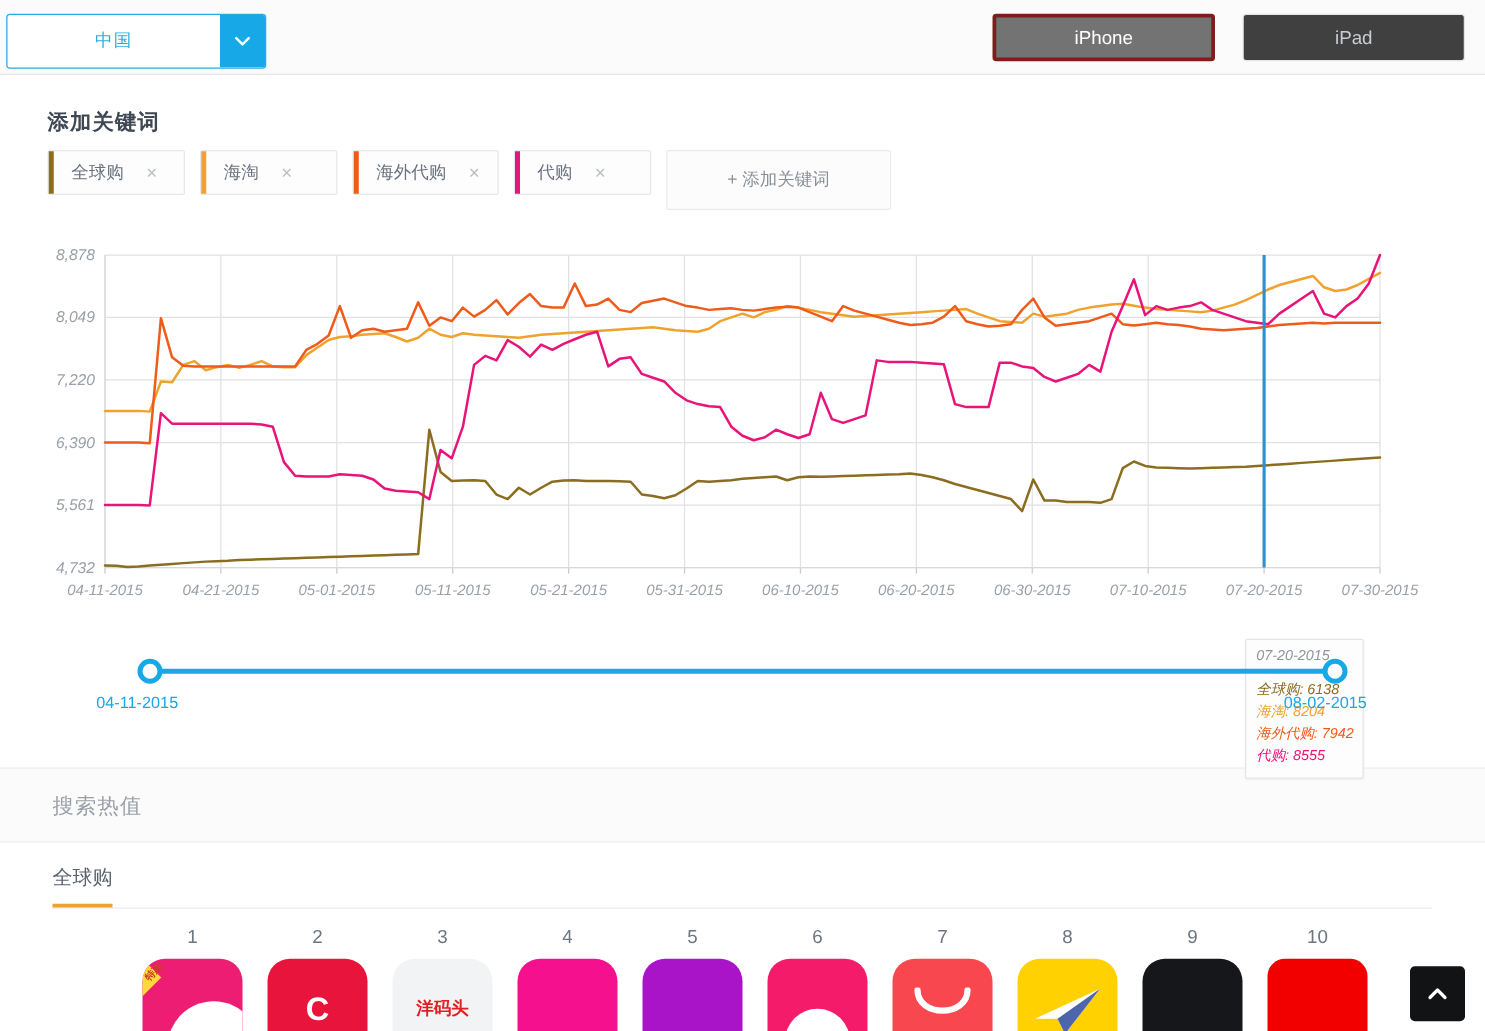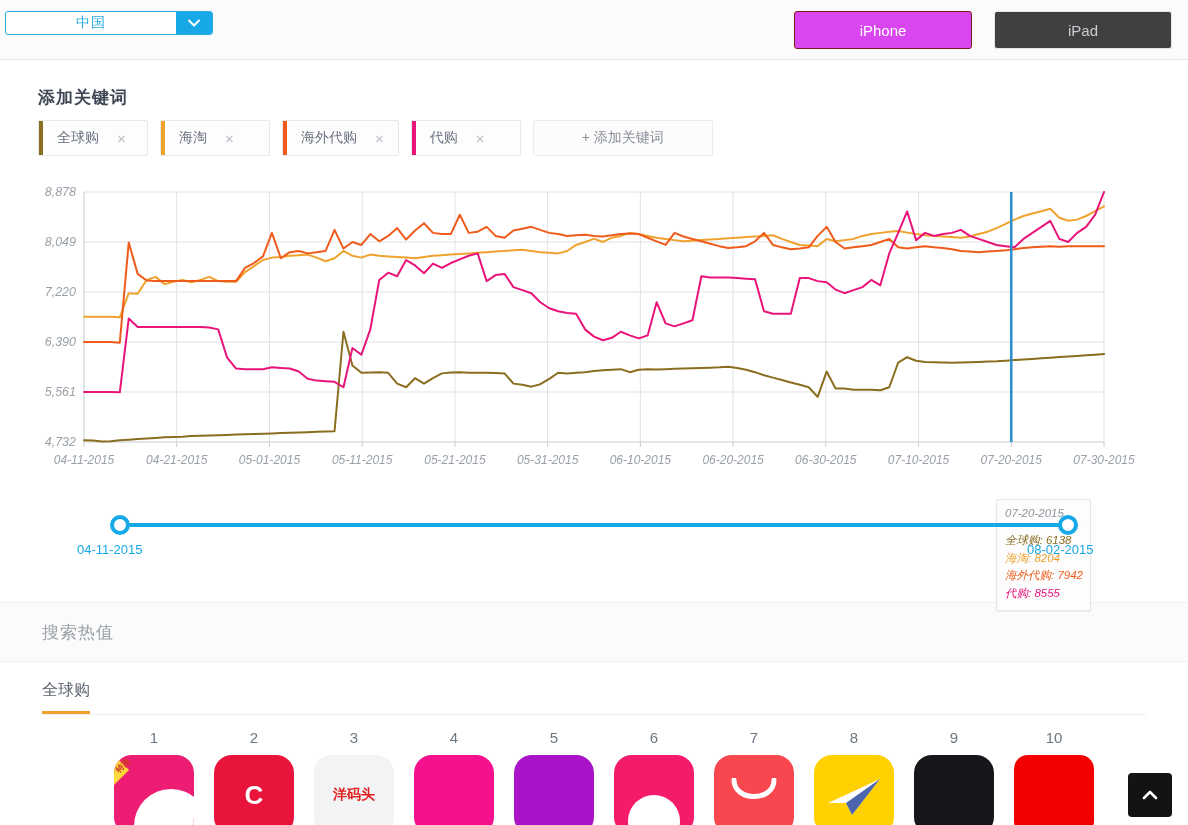--- a/index.html
+++ b/index.html
@@ -14,21 +14,21 @@
 
   
   .topbar{
     position:relative;
     height:60px;
     background:#fbfbfb;
     border-bottom:1px solid #e6e8ea;
   }
   .country-select{
     position:absolute; left:5px; top:11px;
-    width:208px; height:24px;
+    width:208px; height:44px;
     display:flex; align-items:stretch;
     border:1px solid #29abe2; border-radius:3px;
     background:#fff; overflow:hidden;
   }
   .country-select .cs-label{
     flex:1; display:flex; align-items:center; justify-content:center;
     font-size:14px; color:#29abe2; letter-spacing:1px;
   }
   .country-select .cs-arrow{
     width:36px; background:#17a8e8;
@@ -38,21 +38,21 @@
 
   .device-toggle{
     position:absolute; right:16px; top:11px;
     display:flex; gap:22px;
   }
   .dev-btn{
     width:178px; height:38px; border-radius:3px;
     display:flex; align-items:center; justify-content:center;
     font-size:15px; cursor:pointer;
   }
-  .dev-btn.active{ background:#d946ef; color:#fff; border:1px solid #7f1d1d; }
+  .dev-btn.active{ background:#737373; color:#fff; border:3px solid #7f1d1d; }
   .dev-btn.inactive{ background:#404040; color:#c9ccd1; border:1px solid #e3e6e9; }
 
   
   .kw-section{ padding:26px 0 0 38px; }
   .kw-title{ font-size:17px; color:#3f4754; margin:0 0 11px 0; letter-spacing:1px;}
   .kw-tags{ display:flex; gap:12px; }
   .kw-tag{
     position:relative;
     height:36px; min-width:110px;
     border:1px solid #e6e8ea; background:#fdfdfd;
@@ -62,21 +62,21 @@
   }
   .kw-tag .bar{
     position:absolute; left:0; top:0; bottom:0; width:4px;
   }
   .kw-tag .kw-text{ font-size:14px; color:#6b7280; }
   .kw-tag .kw-x{
     margin-left:18px; font-size:15px; color:#b9bec6; cursor:pointer;
     line-height:1;
   }
   .kw-add{
-    height:36px; width:180px;
+    height:48px; width:180px;
     border:1px solid #e9ebee; background:#fcfcfc;
     display:flex; align-items:center; justify-content:center;
     font-size:14px; color:#8a9099; border-radius:2px; cursor:pointer;
   }
 
   
   .chart-wrap{ position:relative; margin:30px 0 0 0; height:300px;font-style:italic; }
   .chart-svg{ display:block; }
 
   .tooltip{

